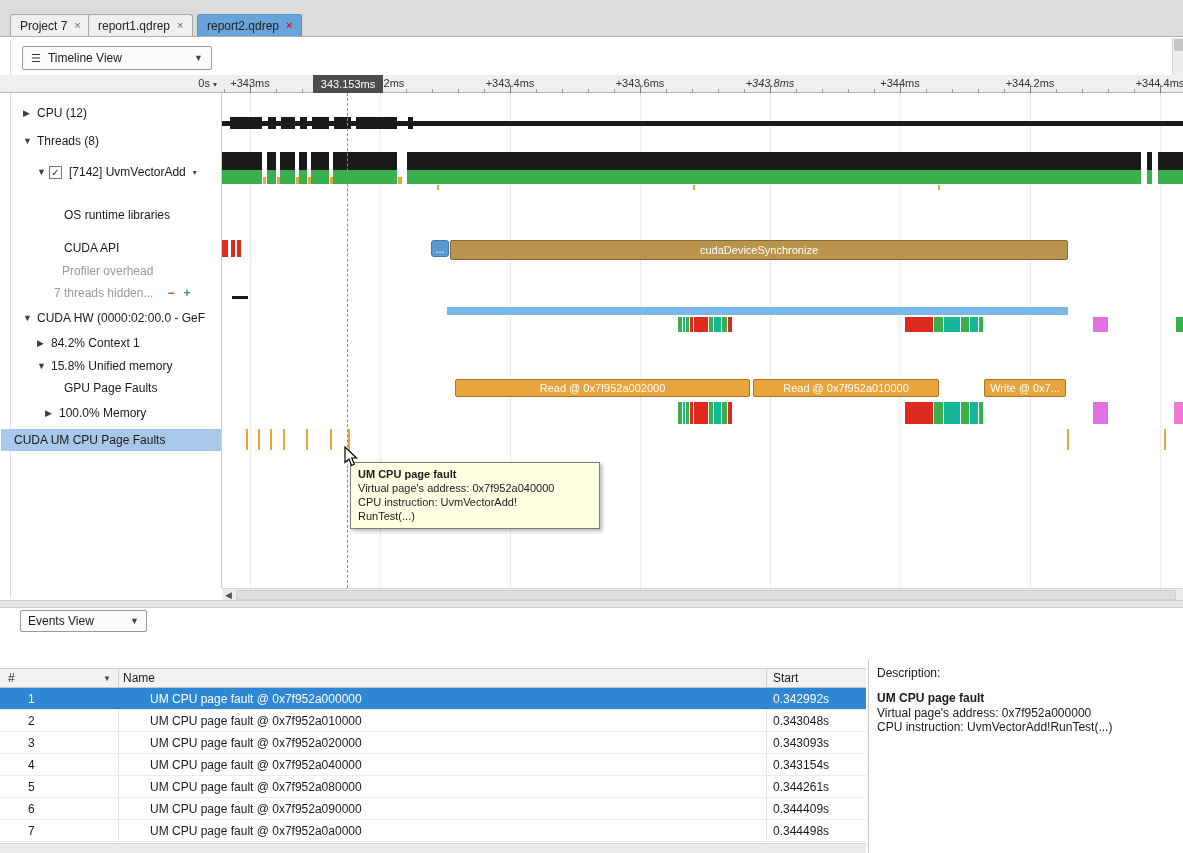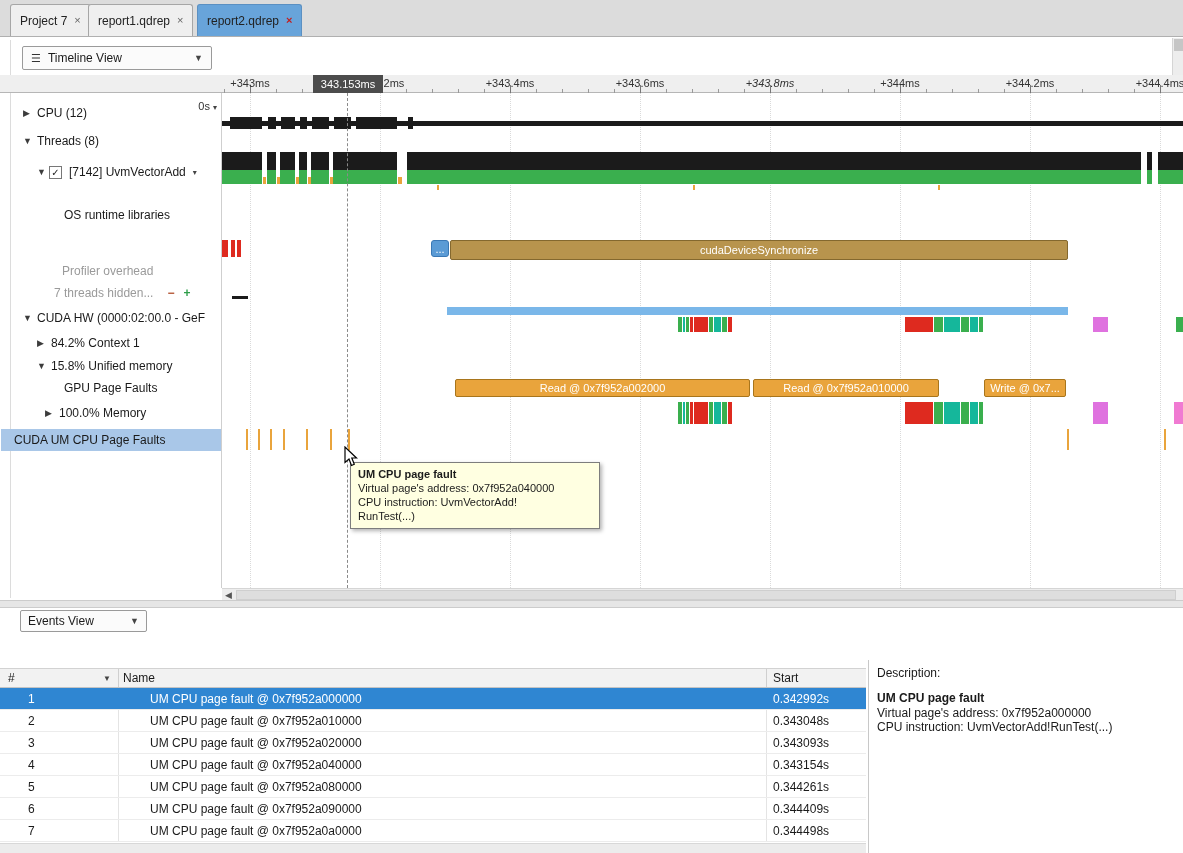--- a/index.html
+++ b/index.html
@@ -1,36 +1,36 @@
 <!DOCTYPE html>
 <html><head>
 <meta charset="utf-8">
 <style>
   * { box-sizing: border-box; }
   html,body { margin:0; padding:0; background:#ececec; font-family:"Liberation Sans",sans-serif; }
   #app { position:relative; width:1183px; height:853px; background:#ffffff; overflow:hidden; }
 
   
   .tabbar { position:absolute; left:0; top:0; width:1183px; height:37px; background:#dcdcdc; border-bottom:1px solid #b0b0b0; }
-  .tab { position:absolute; bottom:0; height:32px; display:flex; align-items:center; gap:7px; padding:0 9px; font-size:12px; color:#222; background:#efefef; border:1px solid #a6a6a6; border-bottom:none; border-radius:3px 3px 0 0; cursor:default; }
+  .tab { position:absolute; bottom:0; height:22px; display:flex; align-items:center; gap:7px; padding:0 9px; font-size:12px; color:#222; background:#efefef; border:1px solid #a6a6a6; border-bottom:none; border-radius:3px 3px 0 0; cursor:default; }
   .tab .x { color:#666; font-size:11px; line-height:1; }
   .tab.active { background:#68a4da; border-color:#5b90c2; }
   .tab.active .x { color:#c21d1d; font-weight:bold; }
 
   
   .view-btn { position:absolute; left:22px; top:46px; width:190px; height:24px; background:#fbfbfb; border:1px solid #9a9a9a; border-radius:2px; display:flex; align-items:center; padding:0 8px; font-size:12px; color:#1a1a1a; gap:7px; }
   .view-btn .spacer { flex:1; }
   .view-btn .caret { font-size:9px; color:#444; }
   .menu-glyph { font-size:11px; color:#333; }
 
   .panel-edge { position:absolute; left:10px; top:40px; width:1px; height:558px; background:#dcdcdc; }
 
   
   .ruler { position:absolute; left:0; top:75px; width:1183px; height:18px; background:#efefef; border-bottom:1px solid #b6b6b6; font-size:11px; color:#333; }
-  .ruler-origin { position:absolute; left:183px; top:2px; width:34px; text-align:right; cursor:default;margin-top:23px; }
+  .ruler-origin { position:absolute; left:183px; top:2px; width:34px; text-align:right; cursor:default; }
   .ruler-origin .caret { font-size:8px; color:#444; }
   .ruler-canvas { position:absolute; left:222px; top:0; width:961px; height:18px; overflow:hidden; }
   .rlabel { position:absolute; top:2px; transform:translateX(-50%); white-space:nowrap; }
   .ticks-minor { position:absolute; left:2px; bottom:0; width:959px; height:4px; background:repeating-linear-gradient(to right,#999 0 1px,transparent 1px 26px); }
   .ticks-major { position:absolute; left:28px; bottom:0; width:933px; height:8px; background:repeating-linear-gradient(to right,#777 0 1px,transparent 1px 130px); }
   .cursor-badge { position:absolute; left:91px; top:0; width:70px; height:24px; background:#4c4c4c; color:#ffffff; text-align:center; line-height:18px; z-index:5; font-size:11px; }
 
   
   .side-row { position:absolute; left:10px; width:211px; height:22px; display:flex; align-items:center; font-size:12px; color:#1a1a1a; cursor:default; white-space:nowrap; overflow:hidden; }
   .side-row.muted { color:#9a9a9a; }
@@ -154,20 +154,24 @@
   <div class="side-row" style="top:161px;">
     <span class="ind" style="width:27px;"></span>
       <span class="tri">▼</span>
     <span class="cbx">✓</span>
     <span class="lbl">[7142] UvmVectorAdd</span>
     <span class="row-caret">▾</span>
   </div>
   <div class="side-row" style="top:204px;">
     <span class="ind" style="width:52px;"></span>
     <span class="lbl">OS runtime libraries</span>
+  </div>
+  <div class="side-row" style="top:237px;">
+    <span class="ind" style="width:52px;"></span>
+    <span class="lbl">CUDA API</span>
   </div>
   <div class="side-row muted" style="top:260px;">
     <span class="ind" style="width:50px;"></span>
     <span class="lbl">Profiler overhead</span>
   </div>
   <div class="side-row muted" style="top:282px;">
     <span class="ind" style="width:42px;"></span>
     <span class="lbl">7 threads hidden...</span>
     <span class="mp-minus">−</span>
     <span class="mp-plus">+</span>

